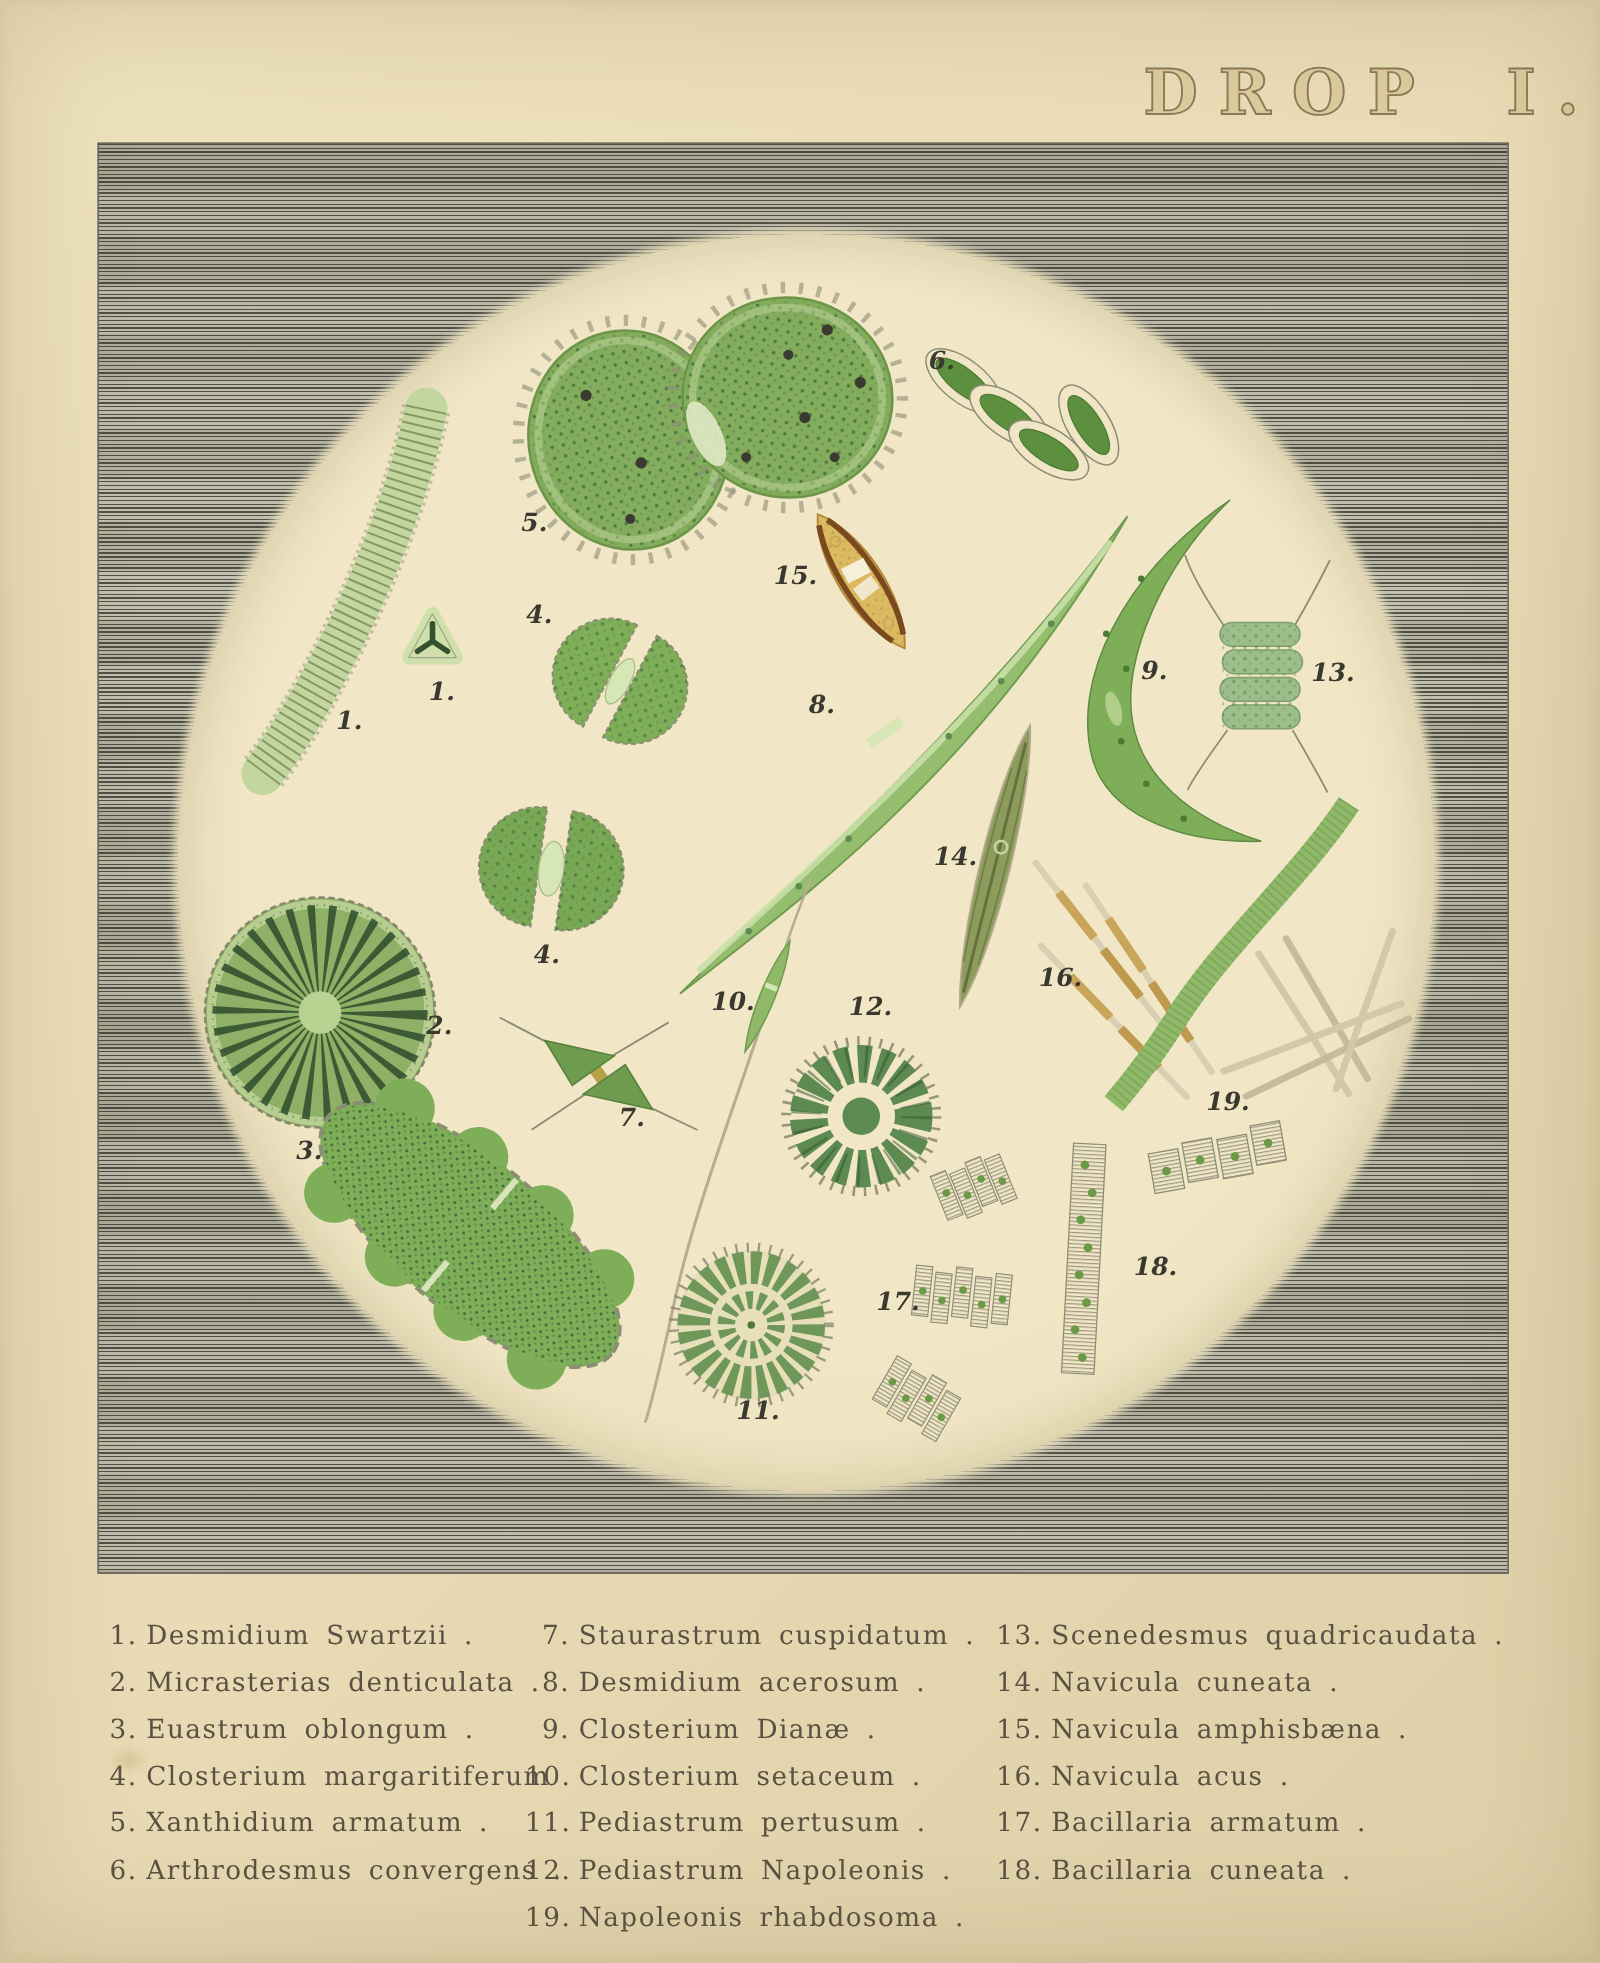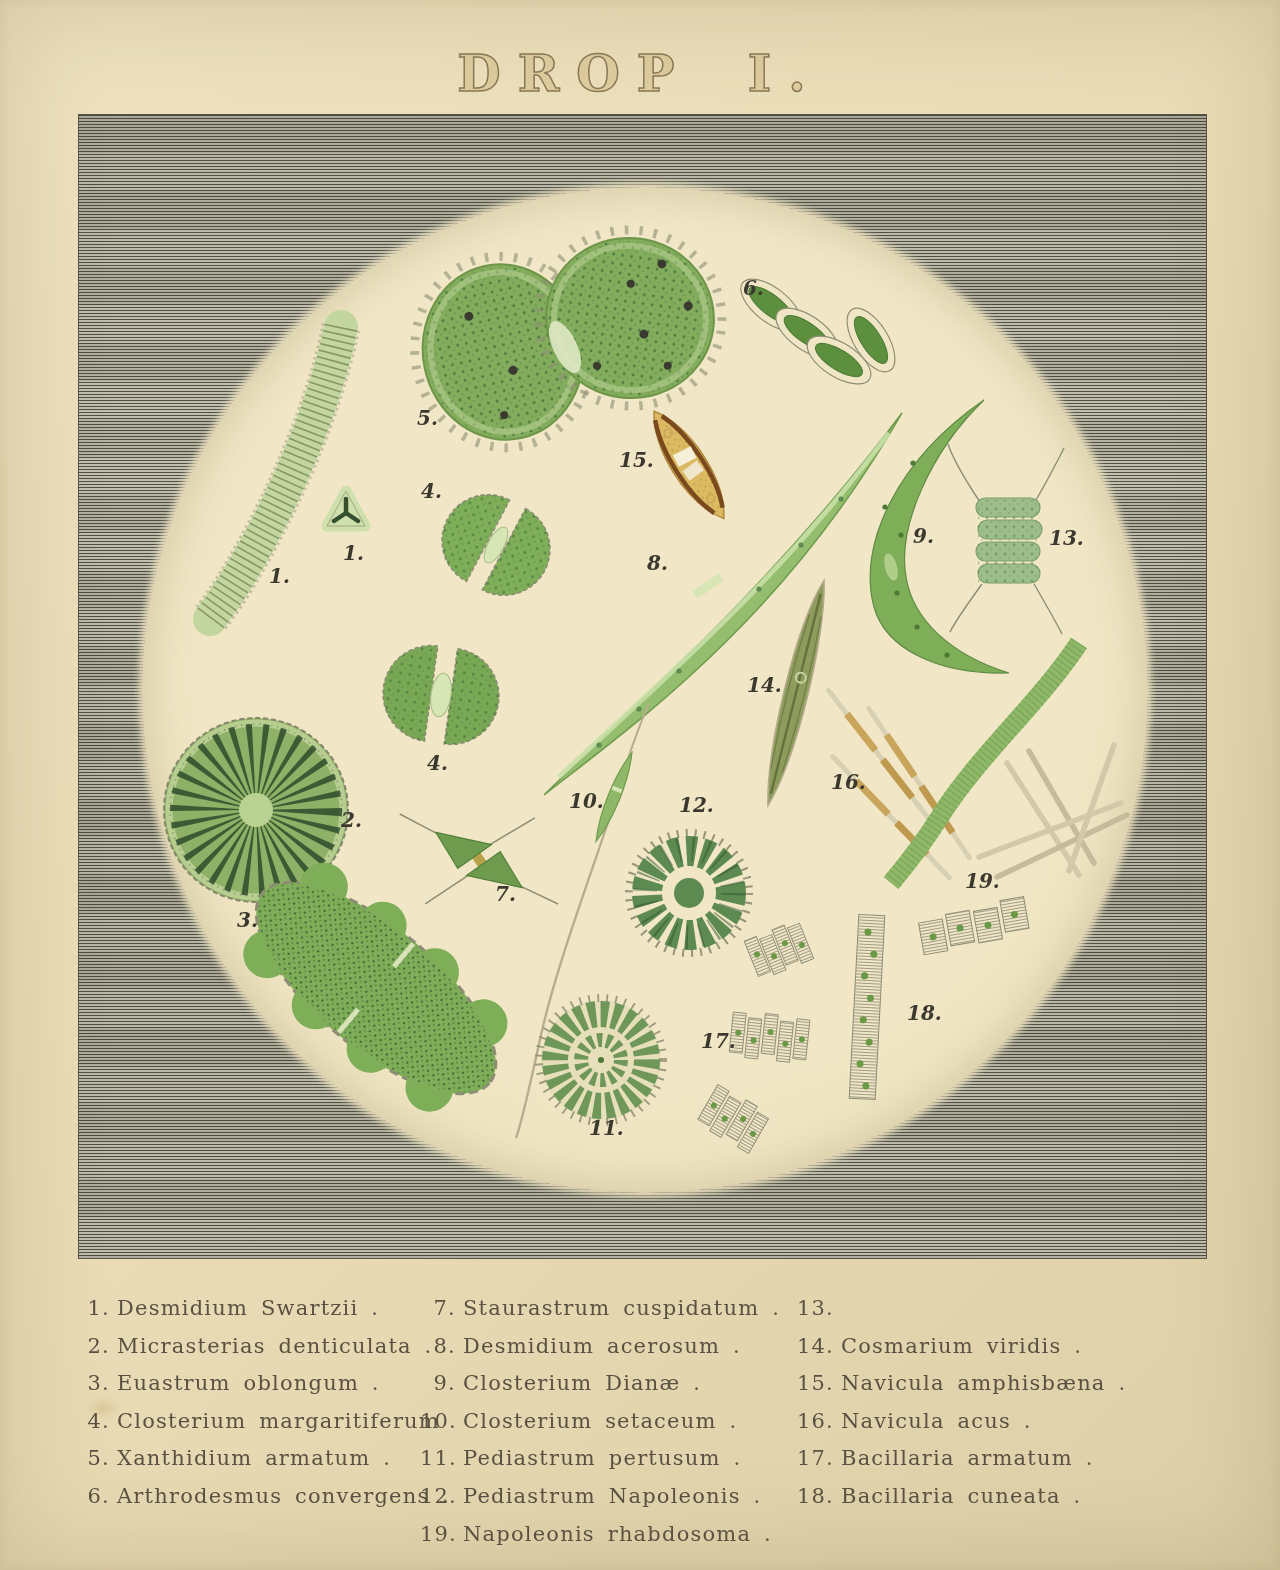--- a/index.html
+++ b/index.html
@@ -2,21 +2,21 @@
 <html><head>
 <meta charset="utf-8">
 <style>
   html,body{margin:0;padding:0;background:#d8cba6;}
   .page{position:relative;width:1280px;height:1570px;overflow:hidden;
     background:linear-gradient(135deg,#eee2bf 0%,#ead d b6 40%,#e7dab2 60%,#ddd0a8 100%);
     background:linear-gradient(135deg,#eee2bf 0%,#e9dcb6 45%,#ddd0a8 100%);
     font-family:"DejaVu Serif", serif;}
   .vignette{position:absolute;inset:0;pointer-events:none;
     box-shadow:inset 0 0 90px 18px rgba(120,100,55,.18), inset 0 0 10px 2px rgba(120,100,55,.08);}
-  .plate-title{position:absolute;left:0;right:0;top:44px;text-align:center;
+  .plate-title{position:absolute;left:0;right:0;top:44px;text-align:right;
     font-size:50px;font-weight:bold;letter-spacing:17px;word-spacing:22px;
     color:#ddcc9e;-webkit-text-stroke:1.5px #8a7a58;text-stroke:1.5px #8a7a58;}
   .panel{position:absolute;left:78px;top:114px;width:1127px;height:1143px;
     border:1px solid #57534a;
     background-color:#b7b5a3;
     background-image:
       repeating-linear-gradient(to bottom, rgba(52,52,42,.80) 0 1px, rgba(183,181,163,0) 1px 3px),
       repeating-linear-gradient(to bottom, rgba(0,0,0,.05) 0 38px, rgba(255,255,255,.06) 38px 76px),
       linear-gradient(180deg,#b3b19f,#bebcaa 30%,#b1af9d 62%,#bab8a6);}
   .drop{position:absolute;left:63px;top:72px;width:1006px;height:1006px;border-radius:50%;
@@ -412,24 +412,25 @@
           <span class="lg-name">Pediastrum pertusum .</span>
         </div>
       <div class="lg-row">
           <span class="lg-num">12.</span>
           <span class="lg-name">Pediastrum Napoleonis .</span>
         </div>
     </div>
     <div class="lg-col lg-col3">
       <div class="lg-row">
           <span class="lg-num">13.</span>
+          <span class="lg-name">Scenedesmus quadricaudata .</span>
         </div>
       <div class="lg-row">
           <span class="lg-num">14.</span>
-          <span class="lg-name">Cosmarium viridis .</span>
+          <span class="lg-name">Navicula cuneata .</span>
         </div>
       <div class="lg-row">
           <span class="lg-num">15.</span>
           <span class="lg-name">Navicula amphisbæna .</span>
         </div>
       <div class="lg-row">
           <span class="lg-num">16.</span>
           <span class="lg-name">Navicula acus .</span>
         </div>
       <div class="lg-row">

